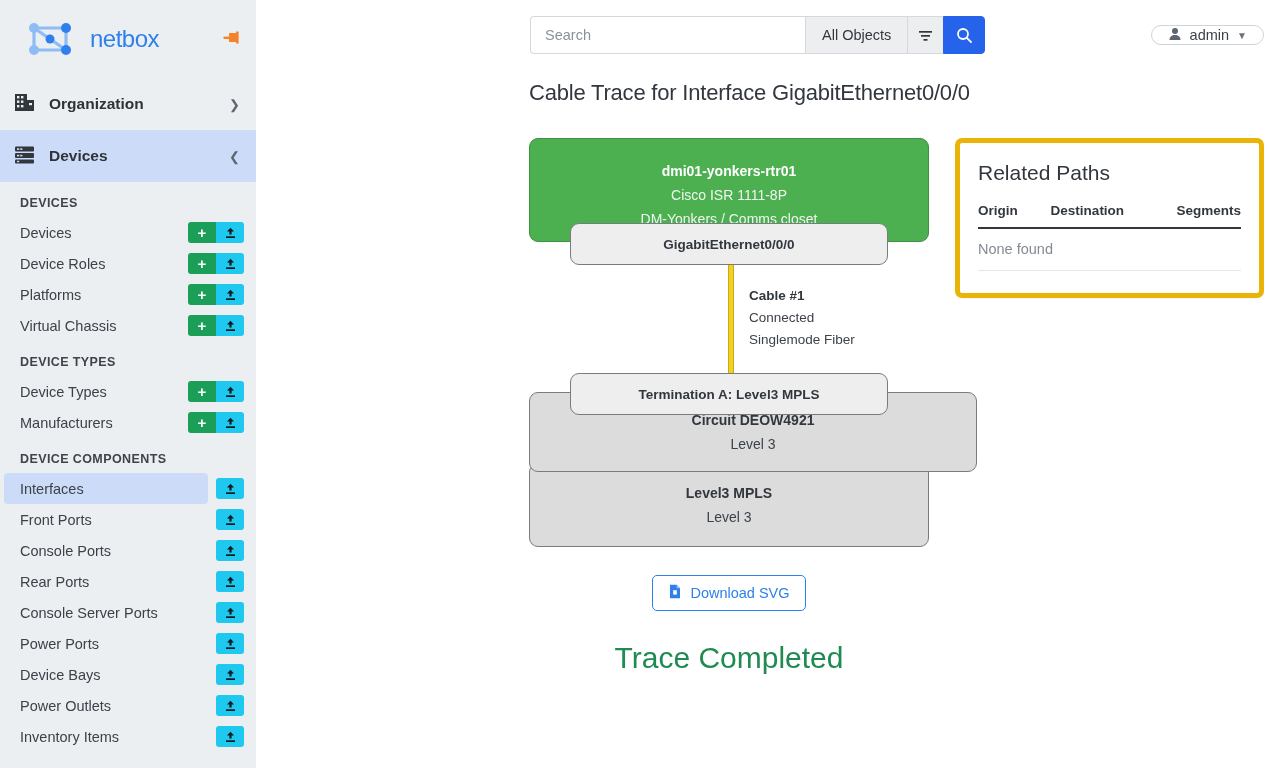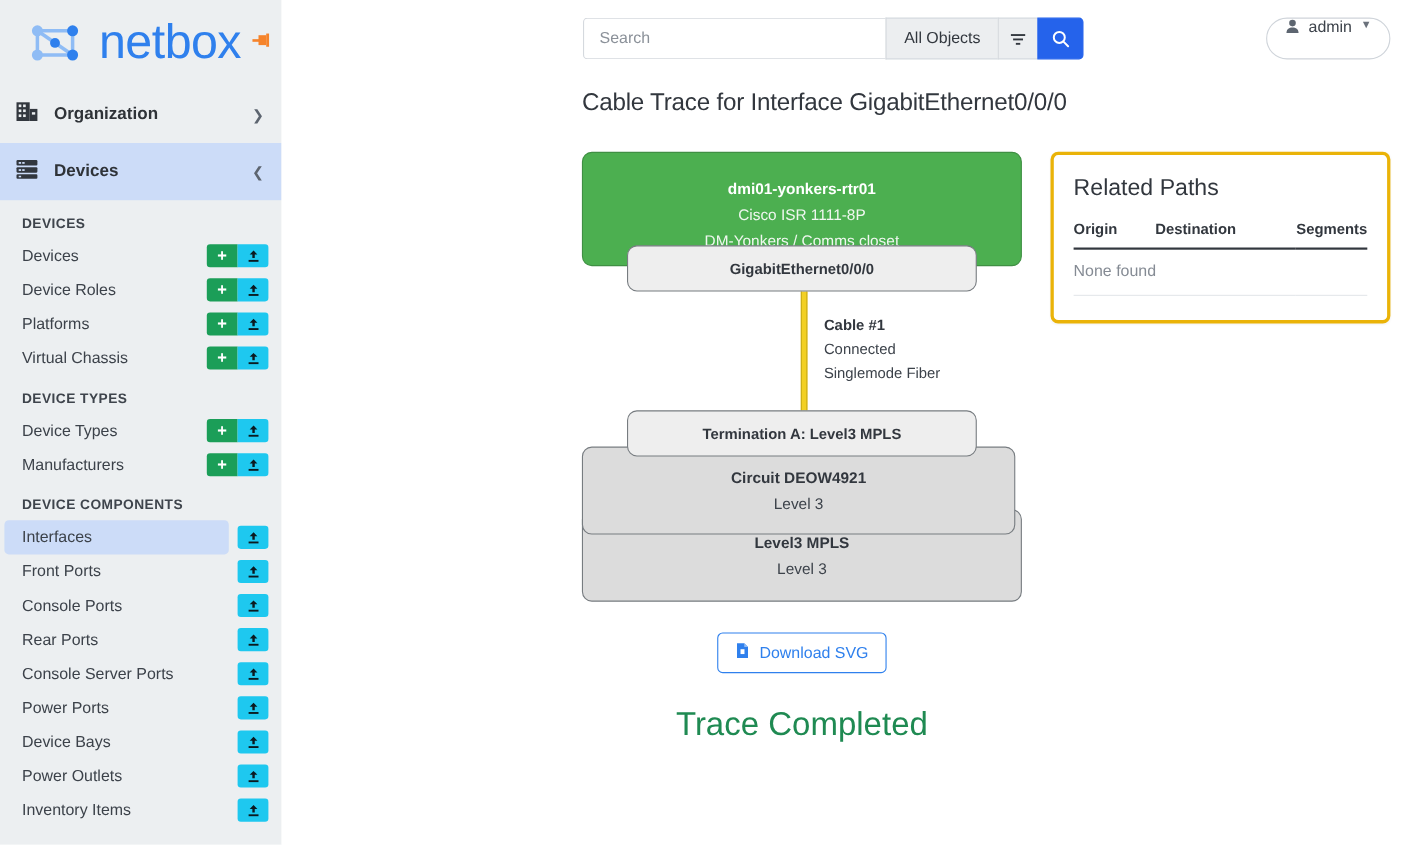--- a/index.html
+++ b/index.html
@@ -21,21 +21,21 @@
     position: relative;
   }
   .brand {
     height: 78px;
     display: flex; align-items: center;
     padding: 0 16px 0 22px;
     gap: 10px;
   }
   .brand-logo { display: flex; align-items: center; gap: 9px; }
   .brand-word {
-    font-size: 44px; font-weight: 400; color: #2f80ed;
+    font-size: 24px; font-weight: 400; color: #2f80ed;
     letter-spacing: -0.5px; line-height: 1;
   }
   .pin-icon { margin-left: auto; }
 
   .nav-group {
     display: flex; align-items: center;
     height: 52px;
     padding: 0 16px 0 14px;
     gap: 14px;
     cursor: pointer;
@@ -112,22 +112,22 @@
     cursor: pointer;
   }
   .search-btn {
     display: flex; align-items: center; justify-content: center;
     width: 42px; background: #2563eb;
     border: 1px solid #2563eb; border-radius: 0 4px 4px 0;
     cursor: pointer;
   }
   .user-btn {
     margin-left: auto;
-    display: flex; gap: 8px;
-    height: 38px; padding: 0 16px;
+    display: flex; align-items: center; gap: 8px;
+    height: 20px; padding: 0 16px;
     border: 1px solid #cfd4da; border-radius: 19px;
     background: #fff; cursor: pointer;
     font-size: 14.5px; color: #3c424a;
   }
   .caret { font-size: 10px; color: #6b727c; }
 
   .page-title {
     font-size: 22px; font-weight: 400; color: #32373e;
     padding: 10px 0 0 273px;
     letter-spacing: -0.2px;
@@ -184,24 +184,24 @@
   }
   .cable-info .c1 { font-size: 13.5px; font-weight: 700; color: #32373e; }
   .cable-info .c2 { font-size: 13.5px; color: #3c424a; margin-top: 7px; }
   .cable-info .c3 { font-size: 13.5px; color: #3c424a; margin-top: 7px; }
 
   .circuit-wrap { position: relative; }
   .circuit-box {
     background: #dcdcdc;
     border: 1px solid #777c80;
     border-radius: 9px;
-    width: 394px;
+    width: 448px;
     height: 80px;
     position: absolute;
-    top: 33px; left: 0;
+    top: 19px; left: 0;
     z-index: 1;
     display: flex; flex-direction: column;
     align-items: center; justify-content: center;
   }
   .circuit-box .q1 { font-size: 14px; font-weight: 700; color: #32373e; }
   .circuit-box .q2 { font-size: 14px; color: #3c424a; margin-top: 8px; }
   .circuit-stack { position: relative; z-index: 3; }
   .circuit-stack .term-box + .spacer { height: 58px; }
 
   .dots {
@@ -233,21 +233,21 @@
   }
   .trace-status {
     text-align: center;
     font-size: 30px; color: #1f8a52;
     margin-top: 30px;
   }
 
   
   .card {
     flex: 1;
-    border: 3px solid #eab308;
+    border: 5px solid #eab308;
     border-radius: 7px;
     background: #fff;
     padding: 18px 18px 22px 18px;
     align-self: flex-start;
     box-shadow: 0 1px 2px rgba(0,0,0,.04);
     max-width: 568px;
   }
   .card-title { font-size: 21px; font-weight: 400; color: #32373e; margin-bottom: 18px; }
   table { width: 100%; border-collapse: collapse; }
   th {

